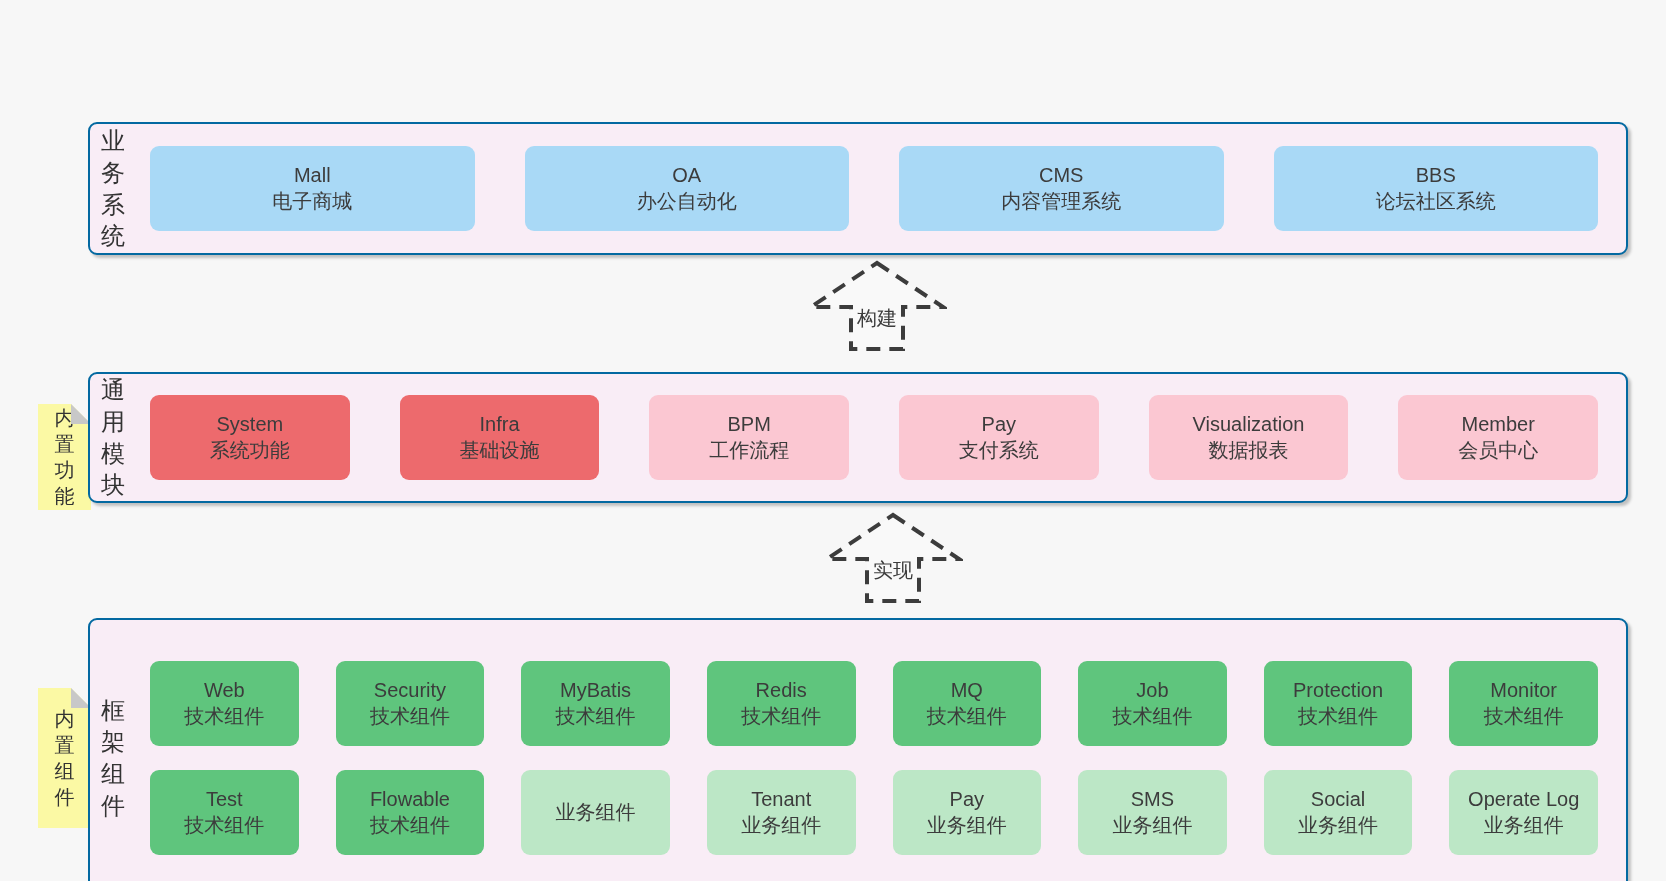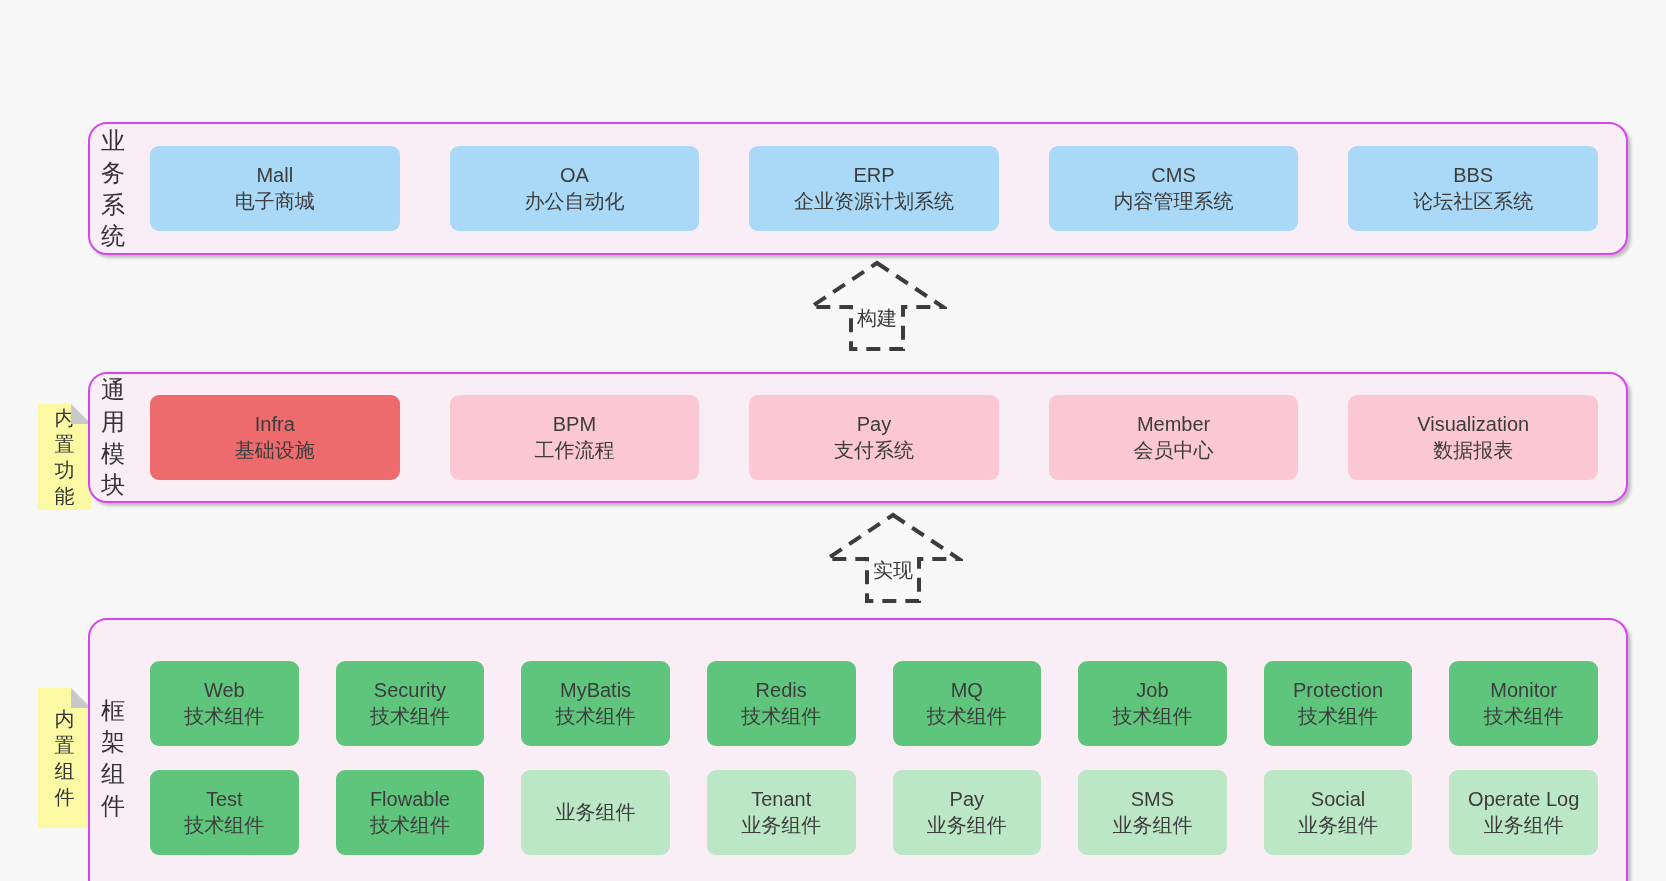--- a/index.html
+++ b/index.html
@@ -8,21 +8,21 @@
     background:#f7f7f7;
     font-family:"Liberation Sans","DejaVu Sans",sans-serif;
     color:#3c3c3c;
     overflow:hidden;
   }
 
   
   .layer {
     position:absolute; left:88px; width:1540px;
     background:var(--c-container,#f9edf6);
-    border:2px solid #d946ef; border-radius:19px;
+    border:2px solid #0369a1; border-radius:9px;
     box-shadow:3px 3px 3px rgba(0,0,0,.22);
     display:flex; box-sizing:border-box;
   }
   #layer-business  { top:122px; height:133px; }
   #layer-modules   { top:372px; height:131px; }
   #layer-framework { top:618px; height:280px; }
 
   .layer-label-wrap {
     flex:0 0 46px; display:flex; align-items:center; justify-content:center;
   }
@@ -97,24 +97,20 @@
     <div class="box-row gap-wide">
         <div class="box v-blue">
           <div class="box-name">Mall</div>
           <div class="box-desc">电子商城</div>
         </div>
         <div class="box v-blue">
           <div class="box-name">OA</div>
           <div class="box-desc">办公自动化</div>
         </div>
         <div class="box v-blue">
-          <div class="box-name">ERP</div>
-          <div class="box-desc">企业资源计划系统</div>
-        </div>
-        <div class="box v-blue">
           <div class="box-name">CMS</div>
           <div class="box-desc">内容管理系统</div>
         </div>
         <div class="box v-blue">
           <div class="box-name">BBS</div>
           <div class="box-desc">论坛社区系统</div>
         </div>
       </div>
   </div>
 </div>
@@ -129,38 +125,42 @@
 <div class="note" id="note-modules">
   <div class="note-text">内置功能</div>
 </div>
 <div class="layer" id="layer-modules">
   <div class="layer-label-wrap">
     <div class="layer-label">通用模块</div>
   </div>
   <div class="boxes-area">
     <div class="box-row gap-wide">
         <div class="box v-red">
+          <div class="box-name">System</div>
+          <div class="box-desc">系统功能</div>
+        </div>
+        <div class="box v-red">
           <div class="box-name">Infra</div>
           <div class="box-desc">基础设施</div>
         </div>
         <div class="box v-pink">
           <div class="box-name">BPM</div>
           <div class="box-desc">工作流程</div>
         </div>
         <div class="box v-pink">
           <div class="box-name">Pay</div>
           <div class="box-desc">支付系统</div>
         </div>
         <div class="box v-pink">
+          <div class="box-name">Visualization</div>
+          <div class="box-desc">数据报表</div>
+        </div>
+        <div class="box v-pink">
           <div class="box-name">Member</div>
           <div class="box-desc">会员中心</div>
-        </div>
-        <div class="box v-pink">
-          <div class="box-name">Visualization</div>
-          <div class="box-desc">数据报表</div>
         </div>
       </div>
   </div>
 </div>
 
 <div class="arrow" id="arrow-implement">
   <svg viewBox="0 0 140 92">
     <path d="M70 3 L136 47 L96 47 L96 89 L44 89 L44 47 L4 47 Z"></path>
   </svg>
   <span class="arrow-label">实现</span>

